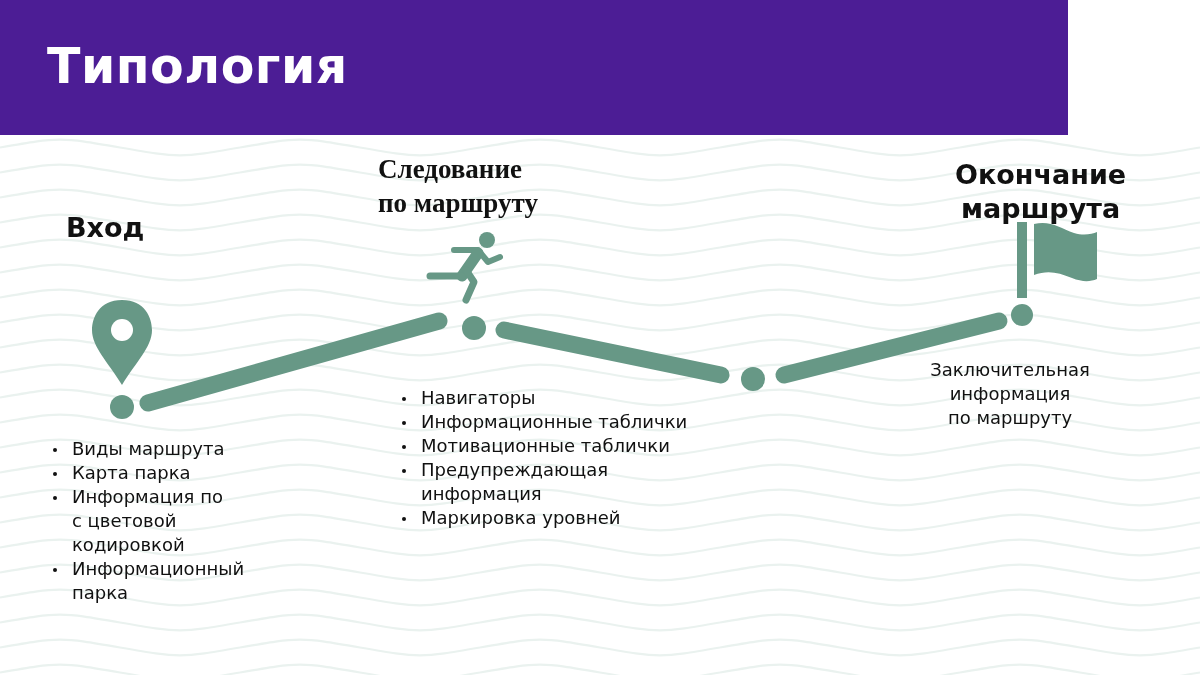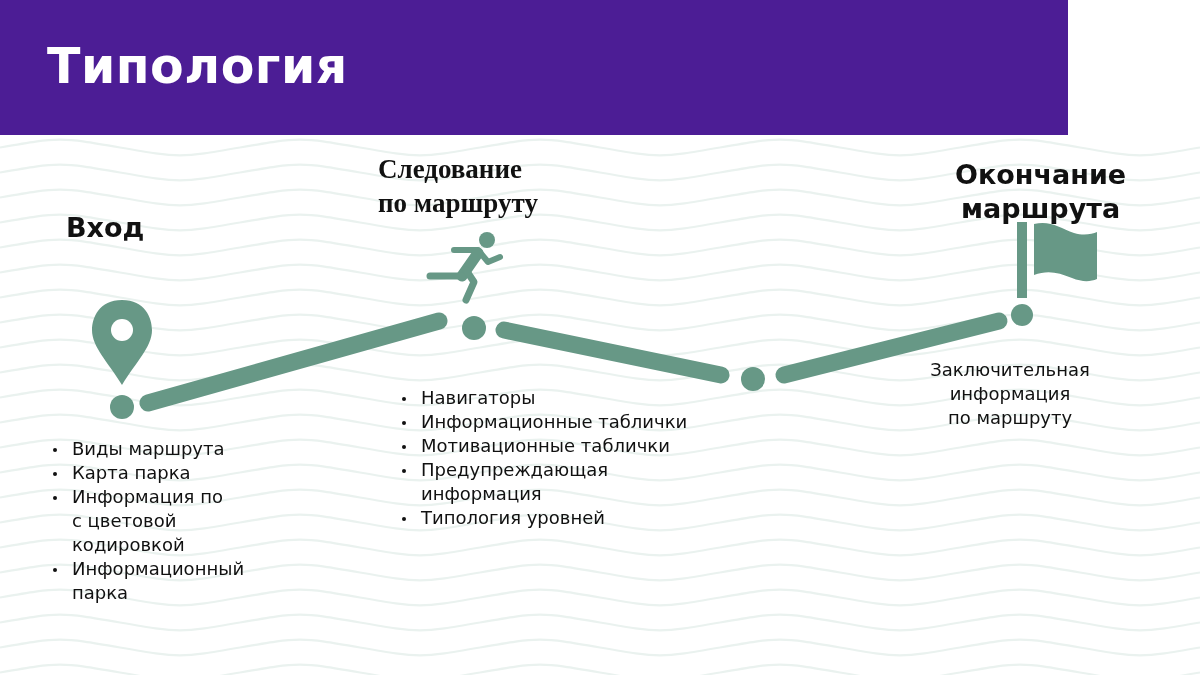--- a/index.html
+++ b/index.html
@@ -113,21 +113,21 @@
 </div>
 <ul class="bullets" style="left:387px; top:373px; width:340px;">
   <li><span>Навигаторы</span></li>
   <li><span>Информационные таблички</span></li>
   <li><span>Мотивационные таблички</span></li>
   <li>
     <span style="display:block">Предупреждающая</span>
     <span style="display:block">информация</span>
   </li>
   <li>
-    <span style="display:block">Типология уровней</span>
+    <span style="display:block">Маркировка уровней</span>
   </li>
 </ul>
 
 <div class="stage-title" style="left:955px; top:158px;text-align:center;">
   <span class="line">Окончание</span>
   <span class="line">маршрута</span>
 </div>
 <div class="end-text">
   <span class="line">Заключительная</span>
   <span class="line">информация</span>

